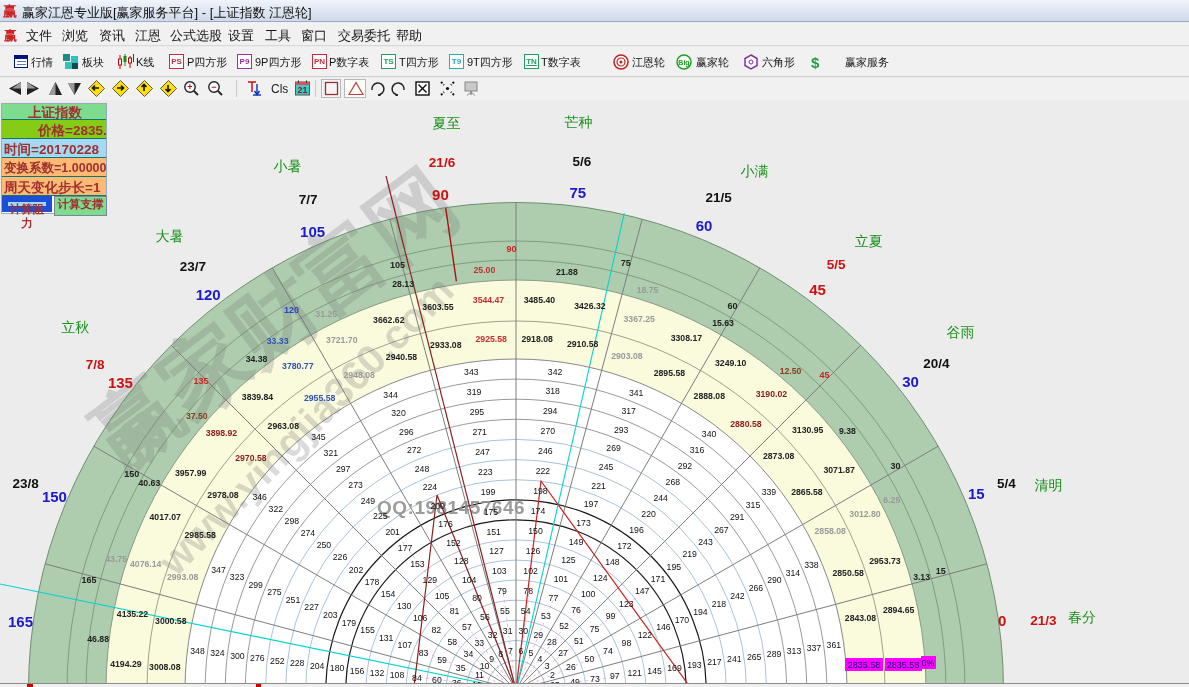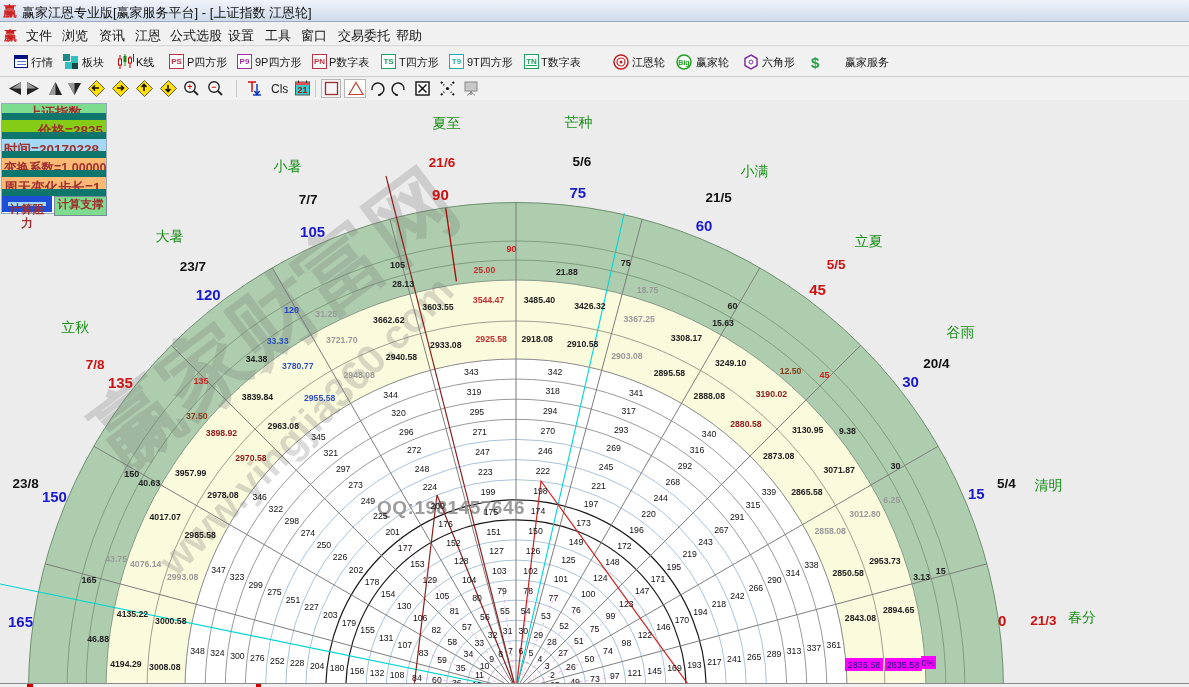--- a/index.html
+++ b/index.html
@@ -8,21 +8,21 @@
 #title .tx{position:absolute;left:22px;top:4px;font-size:13px;color:#101010;}
 #menu{left:0;top:22px;width:1189px;height:24px;background:#f1f1f1;border-bottom:1px solid #d8d8d8;}
 #menu span{position:absolute;top:5px;font-size:13px;color:#151515;}
 #tb1{left:0;top:47px;width:1189px;height:30px;background:#f1f1f1;border-bottom:1px solid #cfcfcf;}
 #tb1 .t{position:absolute;top:8px;font-size:11px;color:#151515;}
 #tb2{left:0;top:78px;width:1189px;height:22px;background:#f1f1f1;}
 #chart{left:0;top:100px;width:1189px;height:584px;background:#ececec;overflow:hidden;}
 #bstrip{left:0;top:683px;width:1189px;height:4px;background:#f0f0f0;border-top:1px solid #8a8a8a;}
 .box{position:absolute;top:7px;width:15px;height:15px;border:1px solid;background:#fff;font-size:8px;font-weight:bold;text-align:center;line-height:13px;}
 #panel{left:1px;top:103px;width:106px;background:#fff;border:1px solid #9ab;}
-#panel .r{position:relative;height:19px;font-size:13.5px;font-weight:bold;color:#a03030;padding:2px 0 0 2px;border-bottom:7px solid #0f766e;white-space:nowrap;overflow:hidden;}
+#panel .r{position:relative;height:19px;font-size:13.5px;font-weight:bold;color:#a03030;padding:2px 0 0 2px;border-bottom:1px solid #0f766e;white-space:nowrap;overflow:hidden;}
 </style></head><body>
 <div id="title" class="abs">
     <span class="ic">赢</span>
     <span class="tx">赢家江恩专业版[赢家服务平台] - [上证指数 江恩轮]</span>
   </div>
 <div id="menu" class="abs">
     <span style="left:4px;color:#c22;font-weight:bold;">赢</span>
     <span style="left:26px;">文件</span>
     <span style="left:62px;">浏览</span>
     <span style="left:99px;">资讯</span>

